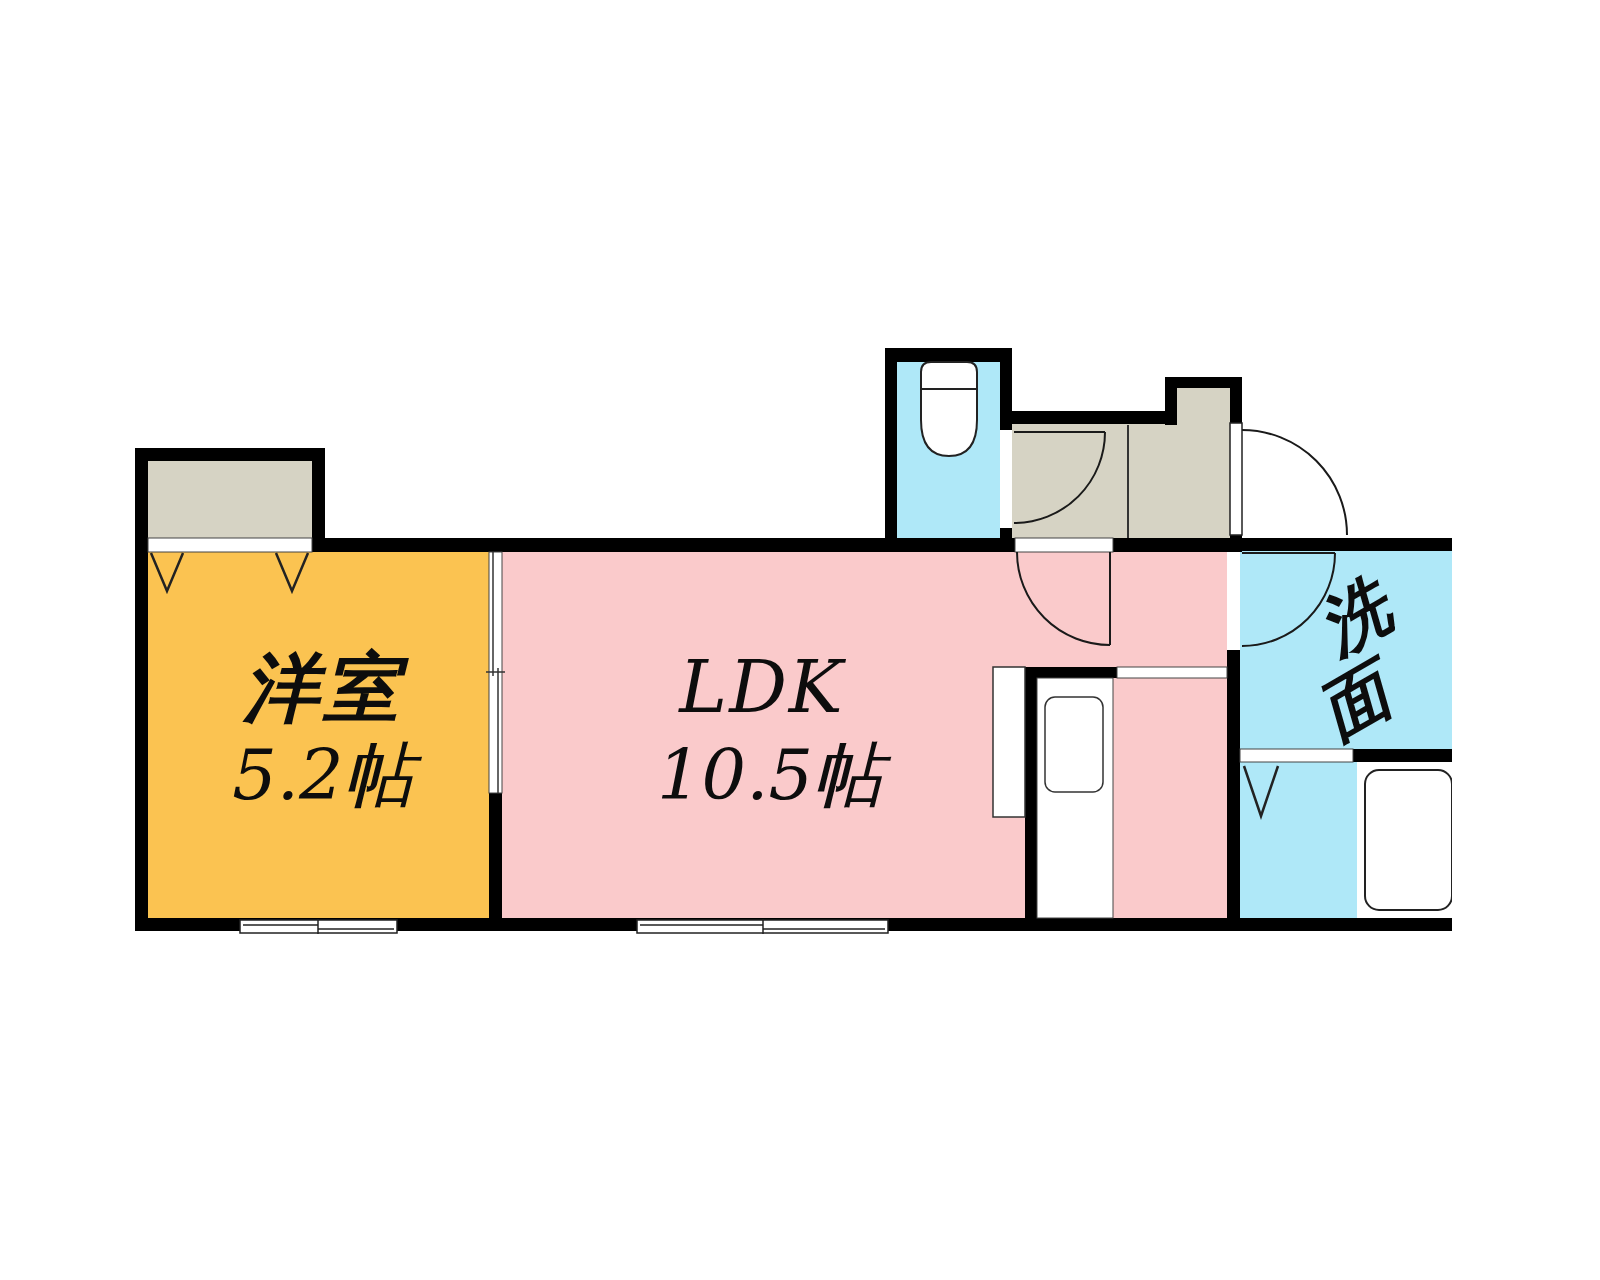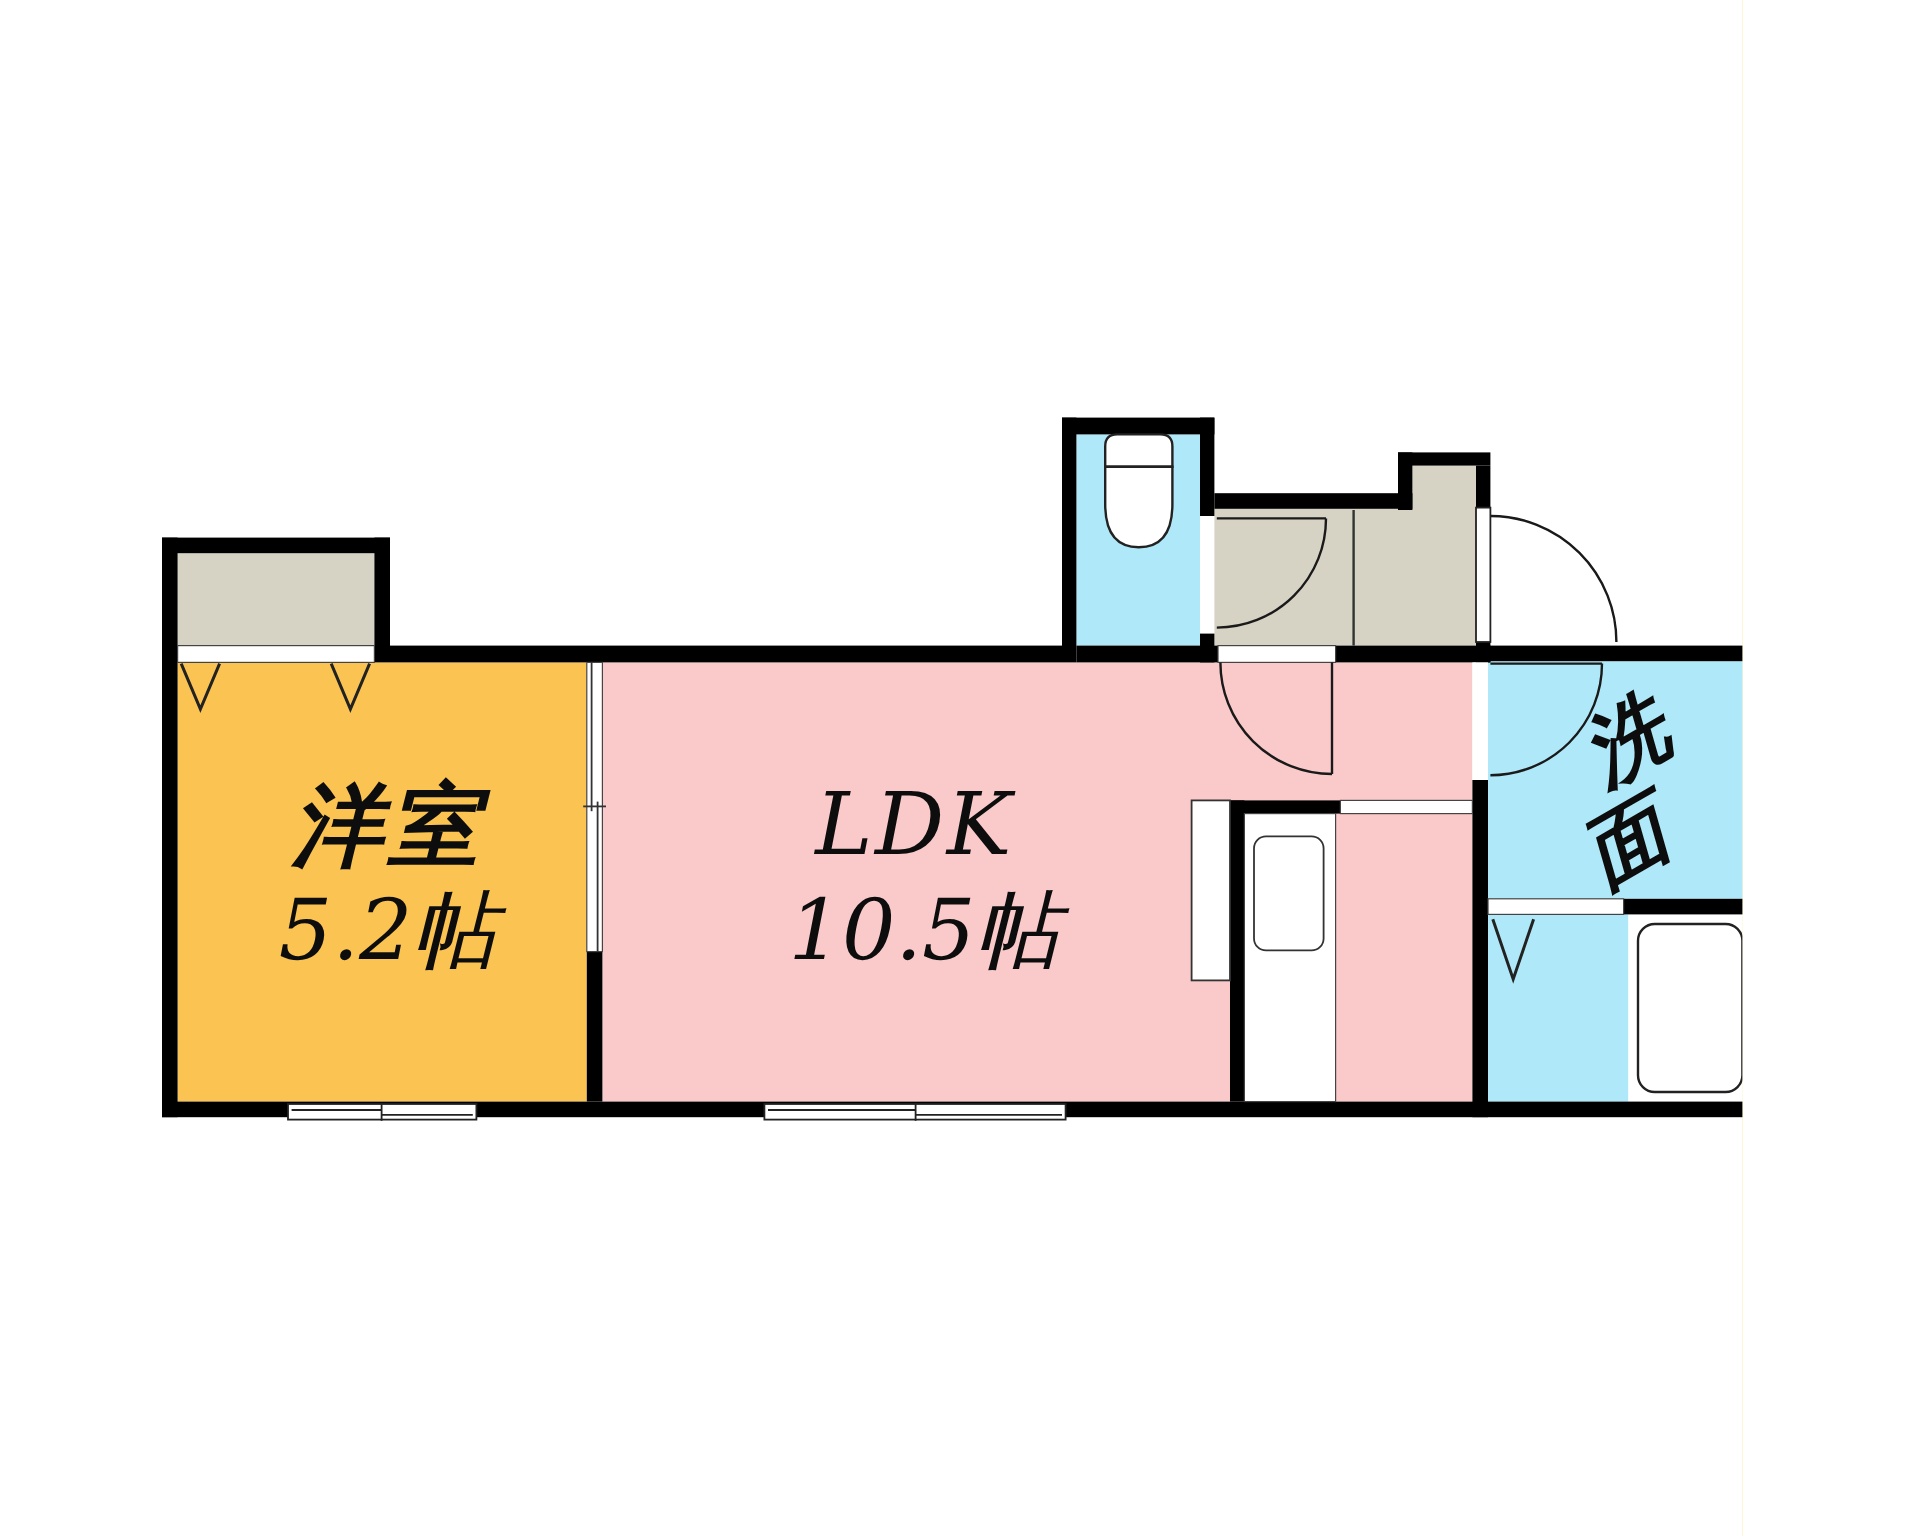--- a/index.html
+++ b/index.html
@@ -1,16 +1,16 @@
 <!DOCTYPE html>
 <html><head>
 <meta charset="utf-8">
 <style>
   html,body{margin:0;padding:0;background:#fff;}
-  #stage{position:relative;width:1452px;height:1280px;background:#fde047;overflow:hidden;}
+  #stage{position:relative;width:1452px;height:1280px;background:#5eead4;overflow:hidden;}
   svg{position:absolute;left:0;top:0;}
   text{font-family:"DejaVu Serif","Liberation Serif",serif;font-style:italic;fill:#0d0d0d;}
   .kanji{font-weight:600;}
 </style>
 </head>
 <body>
 
 <div id="stage">
 <svg width="1600" height="1280" viewBox="0 0 1600 1280">
 

